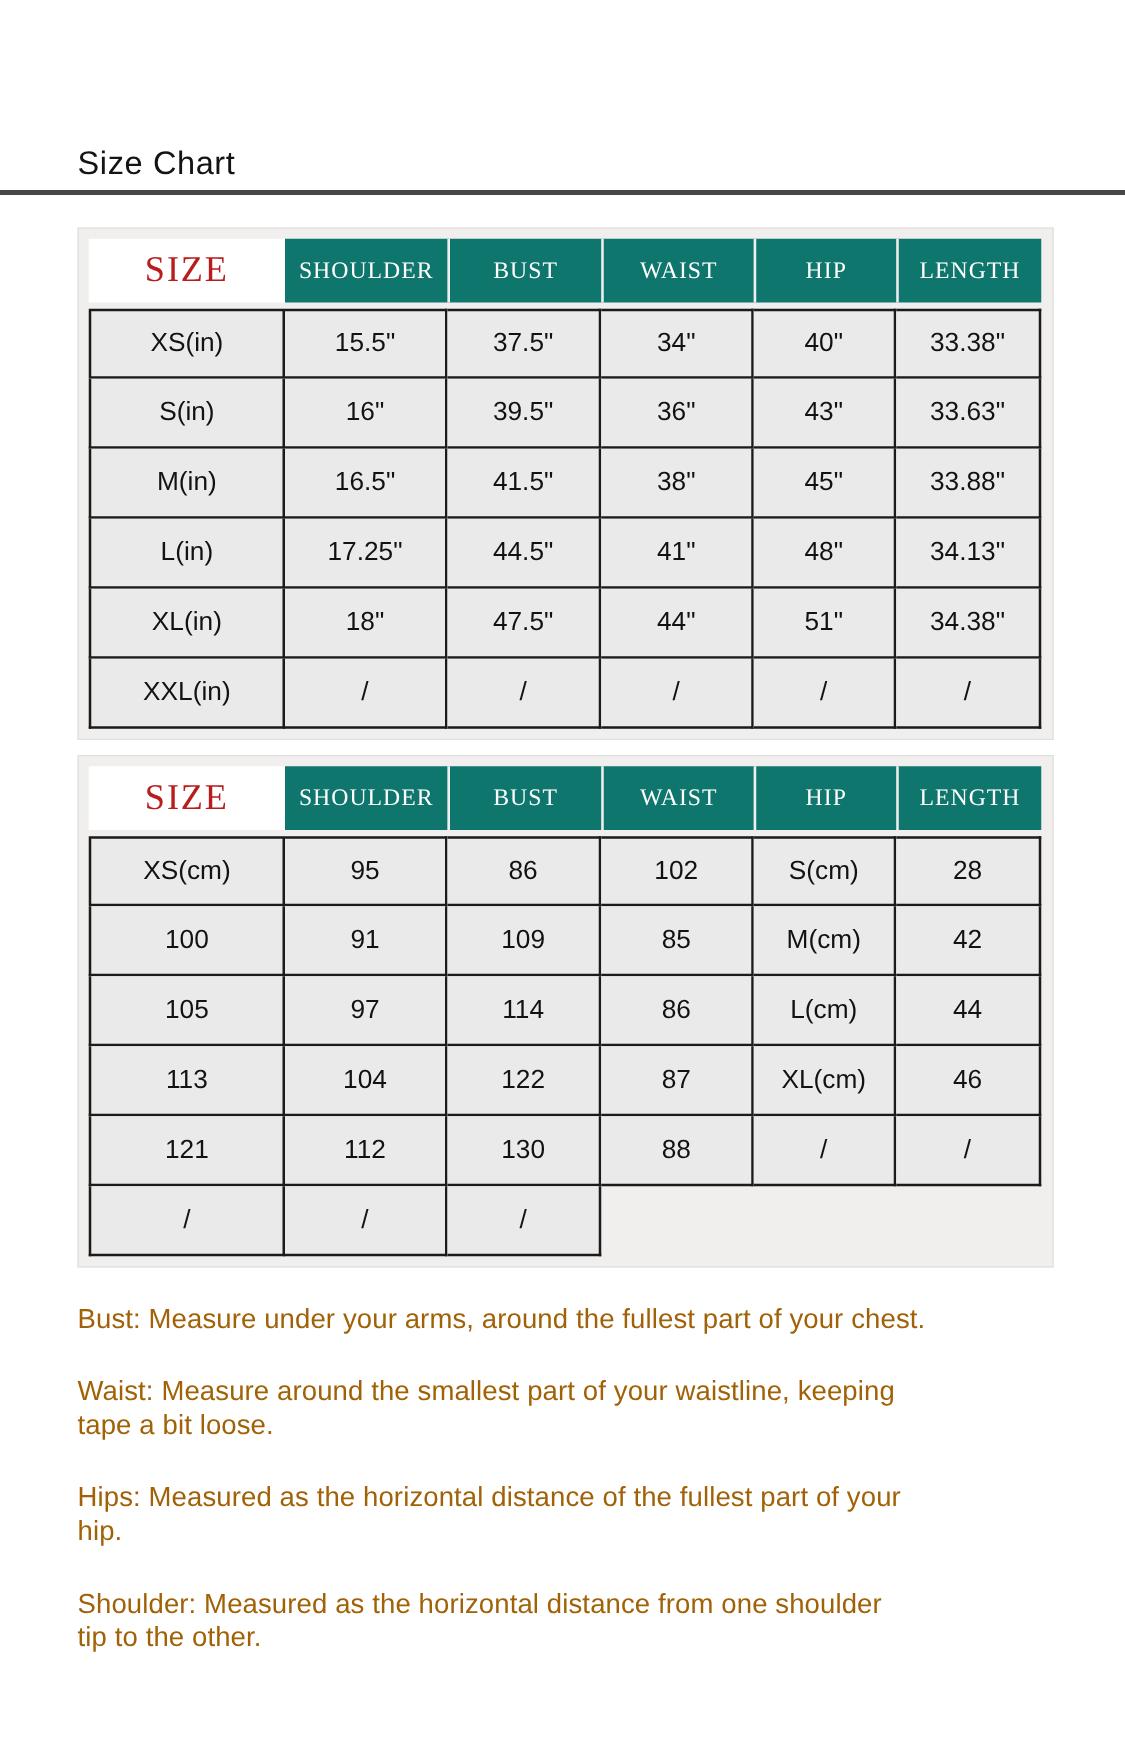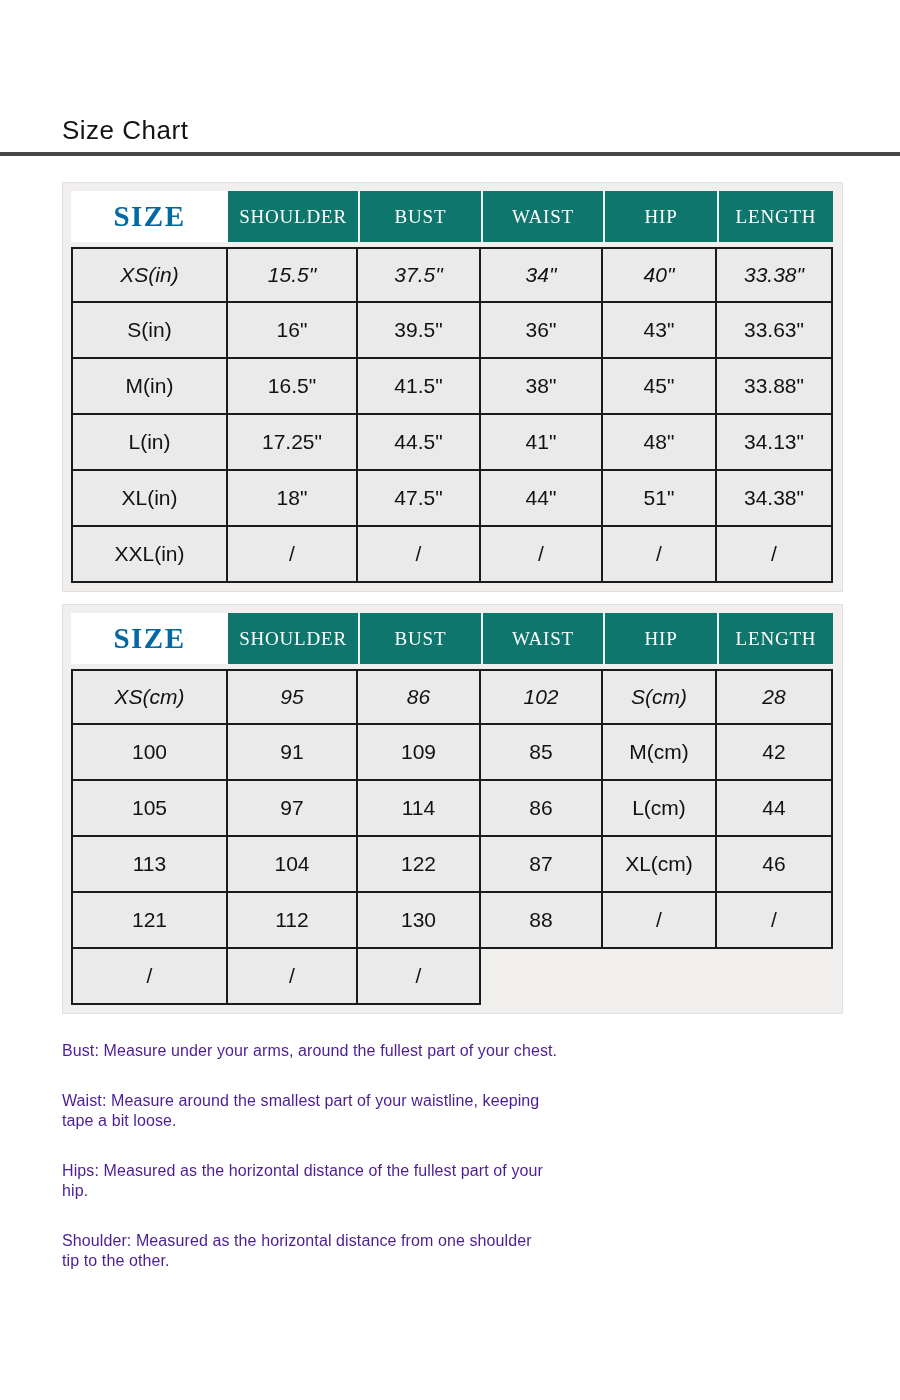--- a/index.html
+++ b/index.html
@@ -53,48 +53,48 @@
     color: #ffffff;
     display: flex; align-items: center; justify-content: center;
     font-family: "Liberation Serif", serif;
     font-size: 19px;
     letter-spacing: 0.8px;
     font-weight: 500;
   }
   .head:nth-child(n+3) { border-left: 2px solid #f0efee; }
   .size-head {
     background: #ffffff;
-    color: #0369a1;
+    color: #b91c1c;
     font-size: 29px;
     letter-spacing: 1.5px;
-    font-weight: 700;
+    font-weight: 400;
   }
 
   .cell {
     height: 56px;
     background: #ebeaea;
     display: flex; align-items: center; justify-content: center;
     font-size: 21px;
     color: #121212;
     border-right: 2px solid #1b1b1b;
     border-bottom: 2px solid #1b1b1b;
   }
   .data-grid .cell:nth-child(6n+1) { border-left: 2px solid #1b1b1b; }
-  .data-grid .cell:nth-child(-n+6) { border-top: 2px solid #1b1b1b; font-style: italic; }
+  .data-grid .cell:nth-child(-n+6) { border-top: 2px solid #1b1b1b; }
 
   
   .notes {
     position: absolute;
     left: 62px; top: 1022px;
     width: 800px;
   }
   .note {
-    font-size: 16px;
+    font-size: 22px;
     line-height: 1.25;
-    color: #4c1d95;
+    color: #a16207;
     white-space: pre-line;
     margin-bottom: 30px;
     letter-spacing: 0.1px;
   }
 </style>
 </head>
 <body>
 
 <div class="page">
 

